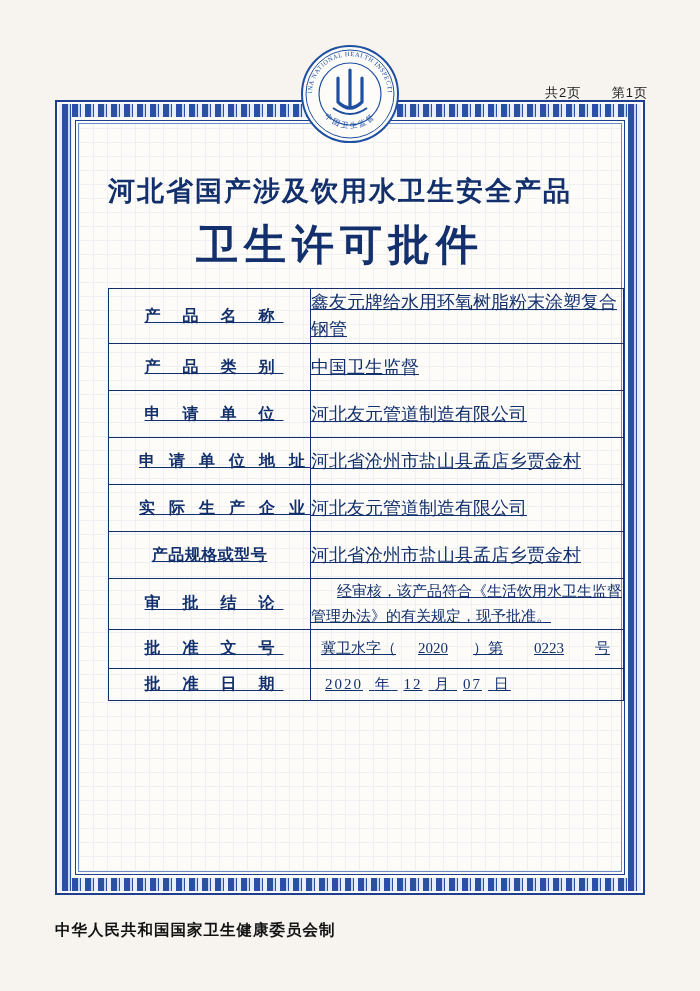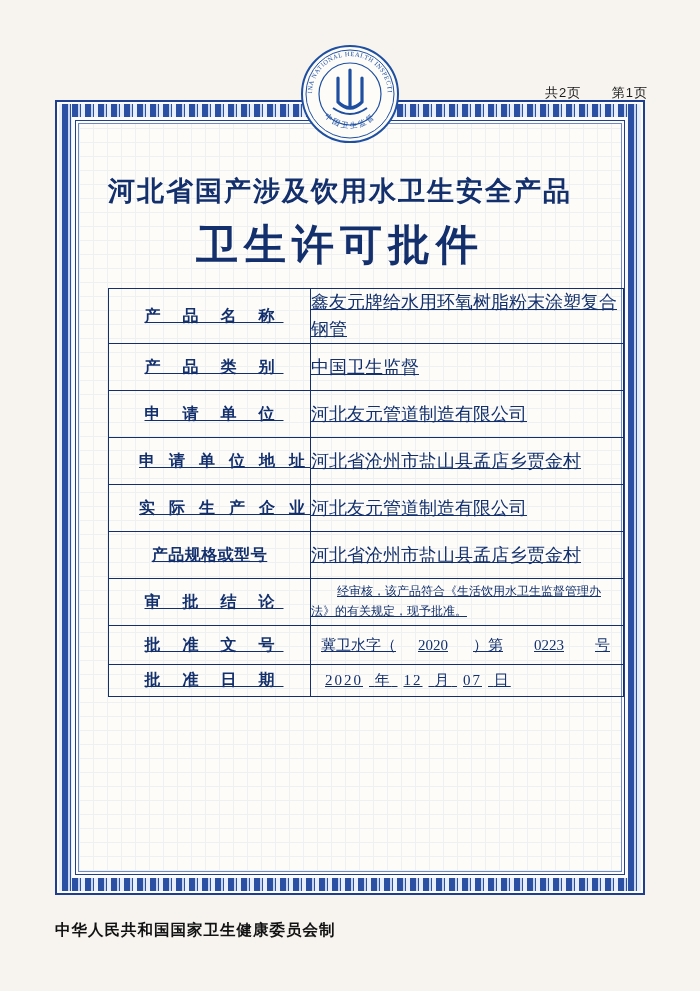--- a/index.html
+++ b/index.html
@@ -168,21 +168,21 @@
   .val {
     font-size: 18px;
     padding: 6px 8px;
     line-height: 1.5;
   }
   .r-tall td { height: 46px; }
   .r-mid td { height: 38px; }
   .r-short td { height: 31px; }
 
   .concl {
-    font-size: 12px;
+    font-size: 15px;
     line-height: 1.65;
     padding: 7px 10px 7px 12px;
     text-indent: 26px;
   }
 
   
   .docnum {
     display: flex;
     align-items: center;
     font-size: 15px;

